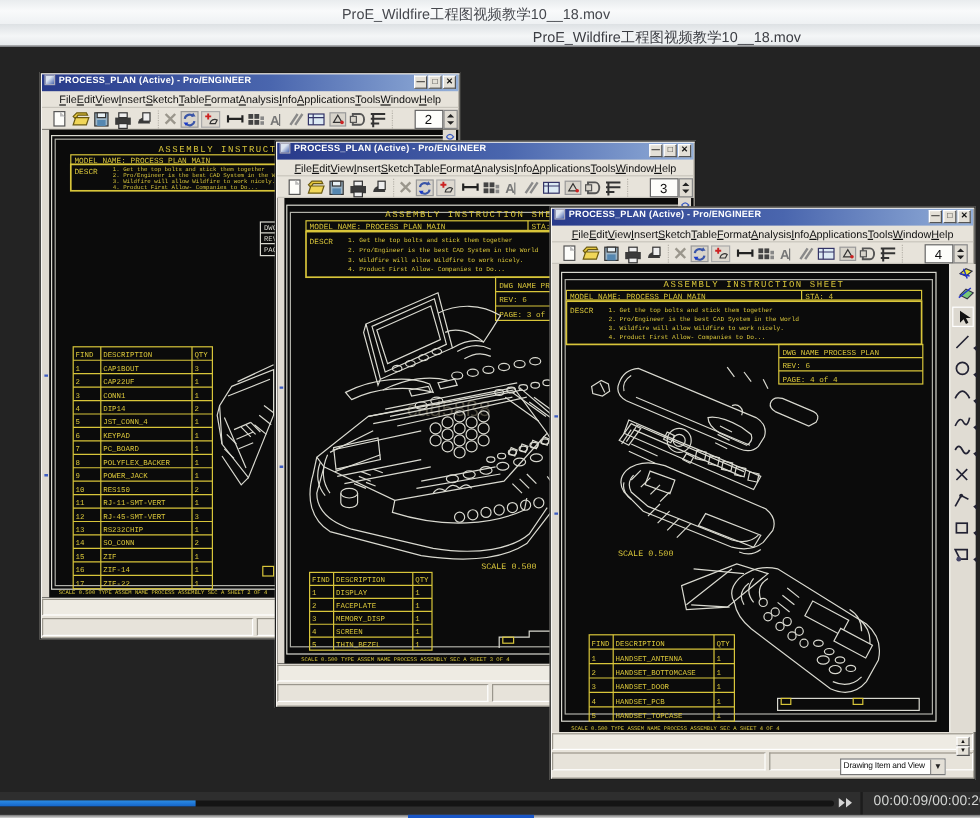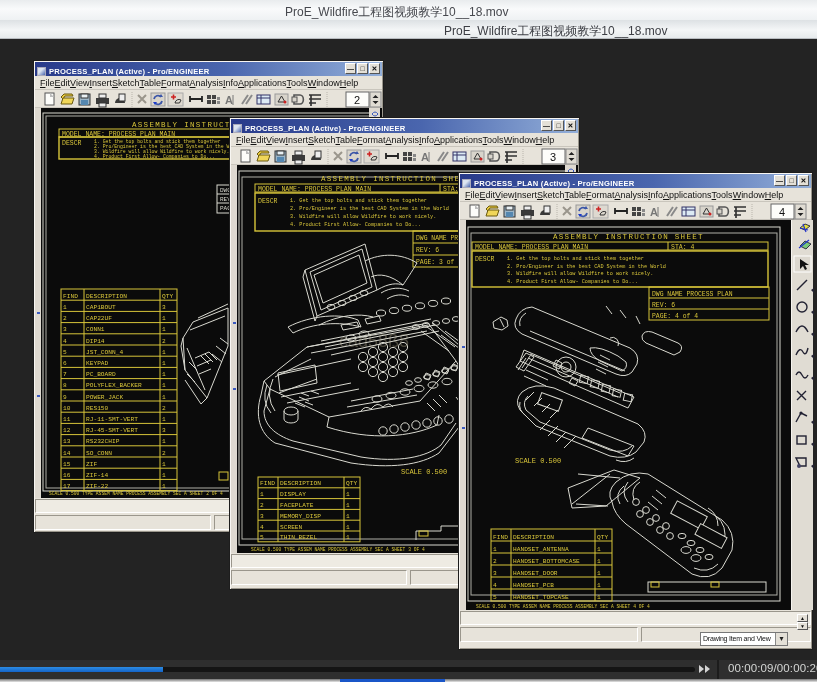--- a/index.html
+++ b/index.html
@@ -1,26 +1,26 @@
 <!DOCTYPE html>
 <html><head><meta charset="utf-8"><style>
 * { margin:0; padding:0; box-sizing:border-box; }
 body { width:817px; height:682px; position:relative; overflow:hidden; background:#232323; font-family:"Liberation Sans", sans-serif; }
 .bar1 { position:absolute; left:0; top:0; width:817px; height:20px; background:linear-gradient(#e9ecee,#f9fafb 45%,#eef1f3); }
 .bar1 span { position:absolute; left:285px; top:4px; font-size:12px; color:#46484e; }
 .bar2 { position:absolute; left:0; top:20px; width:817px; height:19px; background:linear-gradient(#dde1e4,#f4f6f7 55%,#e6eaec); border-bottom:1px solid #b8bcc0; }
 .bar2 span { position:absolute; left:444px; top:3px; font-size:12px; color:#3c3e44; }
 .video { position:absolute; left:0; top:39px; width:817px; height:621px; background:#232323; }
 .win { position:absolute; background:#e7e3da; border:1px solid #1d1d1d; box-shadow:inset 1px 1px 0 #f8f6f2, inset -1px -1px 0 #9a968c; padding:1px; }
-.tt { height:14px; background:linear-gradient(90deg,#283a8a,#4a66ae 55%,#93afd9); display:flex; align-items:flex-end; position:relative; }
+.tt { height:14px; background:linear-gradient(90deg,#283a8a,#4a66ae 55%,#93afd9); display:flex; align-items:flex-start; position:relative; }
 .ticon { width:9px; height:9px; margin:0 3px 0 2px; background:linear-gradient(135deg,#dce4f0 40%,#4a66b0); border:1px solid #aab; display:inline-block; }
 .ttx { color:#fff; font-size:7.6px; font-weight:bold; white-space:nowrap; letter-spacing:0.2px; }
 .btns { position:absolute; right:2px; top:1px; display:flex; gap:1px; }
 .b { width:11px; height:11px; background:#e4e0d7; border:1px solid; border-color:#fff #555 #555 #fff; font-size:7px; font-weight:bold; color:#111; text-align:center; line-height:10px; }
-.mb { height:14px; display:flex; align-items:center; justify-content:flex-start; padding:0 5px; font-size:9px; color:#111; border-bottom:1px solid #c9c5bc; }
+.mb { height:14px; display:flex; align-items:center; justify-content:center; padding:0 5px; font-size:9px; color:#111; border-bottom:1px solid #c9c5bc; }
 .mb span { white-space:nowrap; }
 .tbar { height:18px; border-bottom:1px solid #c9c5bc; }
 .clientwrap { position:relative; background:#0b0b0b; }
 .cl { display:block; }
 .msg { height:14px; background:#eeebe3; border:1px solid; border-color:#9a968c #fff #fff #9a968c; margin-top:1px; }
 .stat { height:15px; margin-top:2px; display:flex; gap:3px; }
 .p1 { flex:1.05; border:1px solid; border-color:#9a968c #fff #fff #9a968c; }
 .p2 { flex:1; border:1px solid; border-color:#9a968c #fff #fff #9a968c; }
 .w3 .clientwrap { display:flex; }
 .chest { position:absolute; right:-2px; top:0; width:22px; height:390px; background:#e0dcd3; border-left:1px solid #f6f4ef; }

